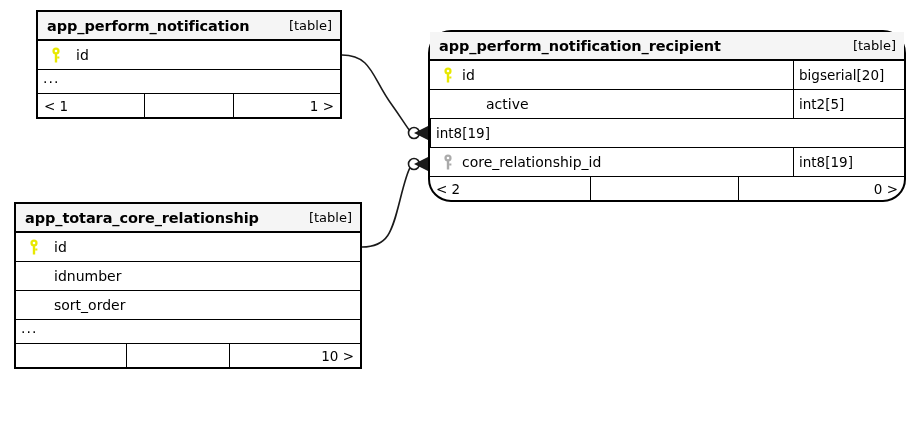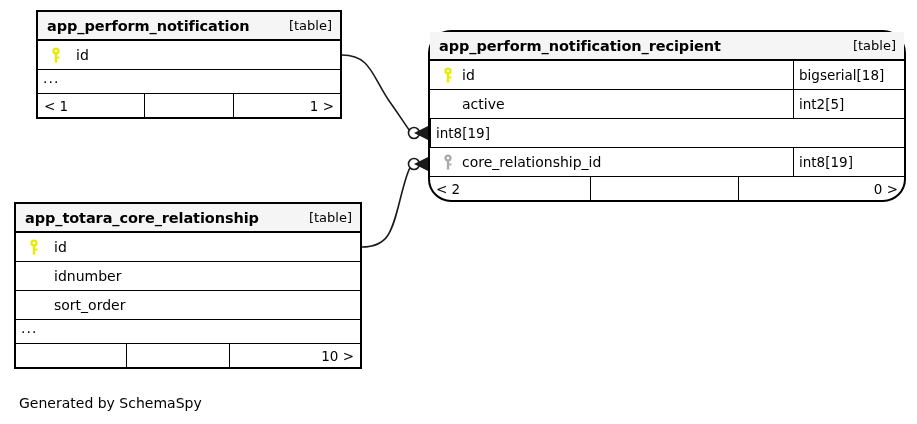--- a/index.html
+++ b/index.html
@@ -201,27 +201,27 @@
         <span class="key-slot">
           <svg class="key-ico" width="10" height="17" viewBox="0 0 10 17">
             <circle cx="5" cy="4" r="3.6" fill="#e8e800"></circle>
             <circle cx="5" cy="4" r="1.3" fill="#ffffff"></circle>
             <rect x="3.8" y="6.5" width="2.4" height="9" fill="#e8e800"></rect>
             <rect x="6.2" y="9.5" width="2.2" height="2" fill="#e8e800"></rect>
           </svg>
         </span>
         <span class="col-label" style="padding-left:2px;">id</span>
       </div>
-      <div class="col-type" style="flex:0 0 111px;">bigserial[18]</div>
+      <div class="col-type" style="flex:0 0 111px;">bigserial[20]</div>
     </div>
 
     <div class="col-row">
       <div class="col-main">
         <span class="key-slot"></span>
-        <span class="col-label" style="padding-left:2px;">active</span>
+        <span class="col-label" style="padding-left:2px;margin-left:24px;">active</span>
       </div>
       <div class="col-type" style="flex:0 0 111px;">int2[5]</div>
     </div>
 
     <div class="col-row">
       <div class="col-type" style="flex:0 0 111px;">int8[19]</div>
     </div>
 
     <div class="col-row">
       <div class="col-main">
@@ -284,15 +284,14 @@
       <span>...</span>
     </div>
 
     <div class="foot-row">
       <div class="foot-cell left" style="flex:0 0 110px;"></div>
       <div class="foot-cell mid" style="flex:1 1 auto;"></div>
       <div class="foot-cell right" style="flex:0 0 130px;">10 &gt;</div>
     </div>
   </div>
 
-  <div class="footer-note" style="left:19px; top:395px;">Generated by SchemaSpy</div>
 
 </div>
 
 </body></html>

